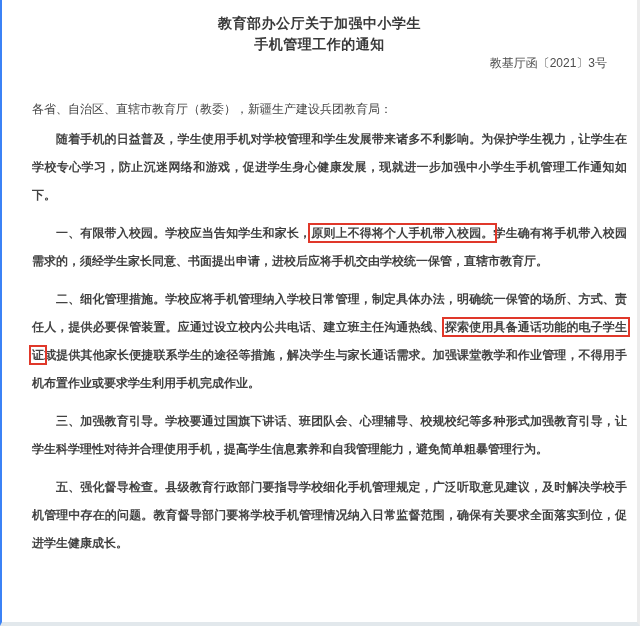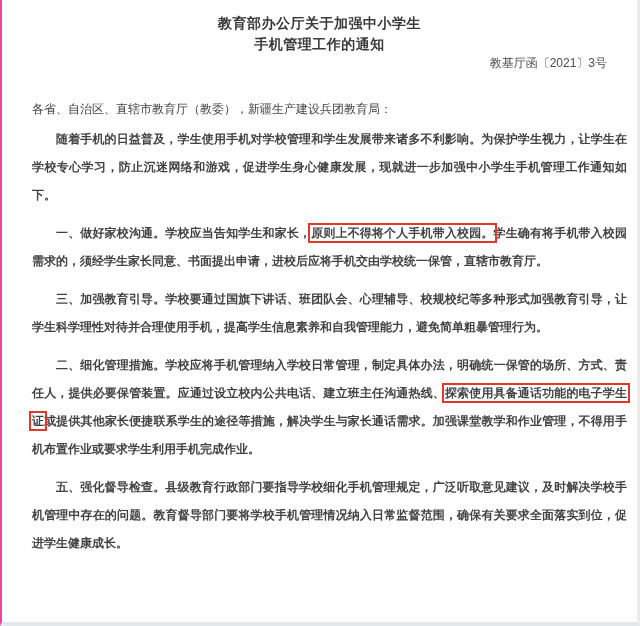--- a/index.html
+++ b/index.html
@@ -2,21 +2,21 @@
 <html lang="zh"><head>
 <meta charset="utf-8">
 <style>
   html, body { margin: 0; padding: 0; background: #f4f5f6; }
   .frame {
     position: relative;
     width: 640px;
     height: 626px;
     box-sizing: border-box;
     background: #ffffff;
-    border-left: 2px solid #ec4899;
+    border-left: 2px solid #3b82f6;
     border-right: 3px solid #ececec;
     border-bottom: 4px solid #e2e8ec;
     overflow: hidden;
     font-family: "Liberation Sans", "DejaVu Sans", sans-serif;
   }
   .title {
     margin: 0;
     padding-top: 13px;
     text-align: center;
     font-size: 14px;
@@ -60,19 +60,19 @@
 <div class="frame">
   <h1 class="title">
     <span>教育部办公厅关于加强中小学生</span><br>
     <span>手机管理工作的通知</span>
   </h1>
   <div class="docnum">教基厅函〔2021〕3号</div>
   <div class="content">
     <p class="salutation">各省、自治区、直辖市教育厅（教委），新疆生产建设兵团教育局：</p>
     <div id="paragraphs">
         <p class="para"><span>随着手机的日益普及，学生使用手机对学校管理和学生发展带来诸多不利影响。为保护学生视力，让学生在学校专心学习，防止沉迷网络和游戏，促进学生身心健康发展，现就进一步加强中小学生手机管理工作通知如下。</span></p>
-        <p class="para"><span>一、做好家校沟通。学校应当告知学生和家长，</span><span class="boxed" style="outline-color: rgb(224, 56, 42);">原则上不得将个人手机带入校园。</span><span>学生确有将手机带入校园需求的，须经学生家长同意、书面提出申请，进校后应将手机交由学校统一保管，直辖市教育厅。</span></p>
+        <p class="para"><span>一、有限带入校园。学校应当告知学生和家长，</span><span class="boxed" style="outline-color: rgb(224, 56, 42);">原则上不得将个人手机带入校园。</span><span>学生确有将手机带入校园需求的，须经学生家长同意、书面提出申请，进校后应将手机交由学校统一保管，直辖市教育厅。</span></p>
+        <p class="para"><span>二、细化管理措施。学校应将手机管理纳入学校日常管理，制定具体办法，明确统一保管的场所、方式、责任人，提供必要保管装置。应通过设立校内公共电话、建立班主任沟通热线、</span><span class="boxed" style="outline-color: rgb(224, 56, 42);">探索使用具备通话功能的电子学生证</span><span>或提供其他家长便捷联系学生的途径等措施，解决学生与家长通话需求。加强课堂教学和作业管理，不得用手机布置作业或要求学生利用手机完成作业。</span></p>
         <p class="para"><span>三、加强教育引导。学校要通过国旗下讲话、班团队会、心理辅导、校规校纪等多种形式加强教育引导，让学生科学理性对待并合理使用手机，提高学生信息素养和自我管理能力，避免简单粗暴管理行为。</span></p>
-        <p class="para"><span>二、细化管理措施。学校应将手机管理纳入学校日常管理，制定具体办法，明确统一保管的场所、方式、责任人，提供必要保管装置。应通过设立校内公共电话、建立班主任沟通热线、</span><span class="boxed" style="outline-color: rgb(224, 56, 42);">探索使用具备通话功能的电子学生证</span><span>或提供其他家长便捷联系学生的途径等措施，解决学生与家长通话需求。加强课堂教学和作业管理，不得用手机布置作业或要求学生利用手机完成作业。</span></p>
         <p class="para"><span>五、强化督导检查。县级教育行政部门要指导学校细化手机管理规定，广泛听取意见建议，及时解决学校手机管理中存在的问题。教育督导部门要将学校手机管理情况纳入日常监督范围，确保有关要求全面落实到位，促进学生健康成长。</span></p>
       </div>
   </div>
 </div>
 
 </body></html>

